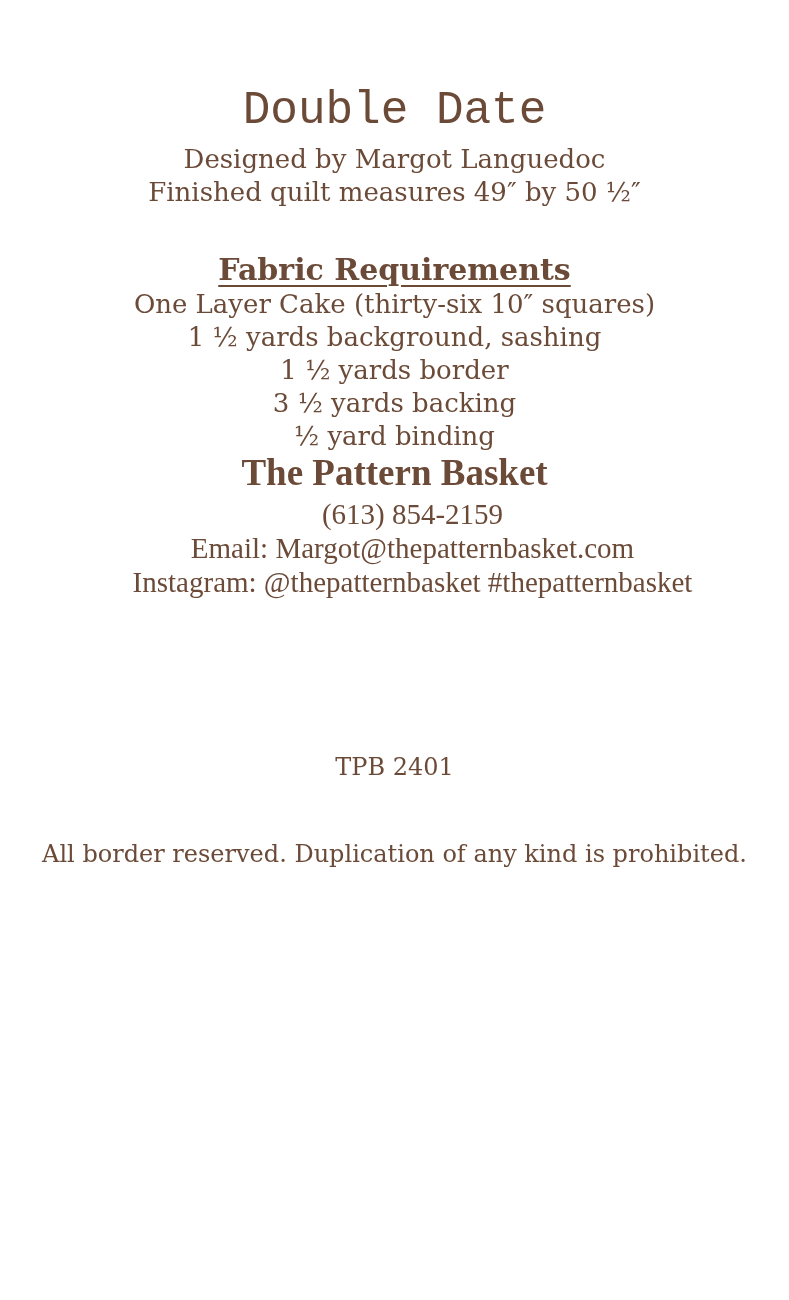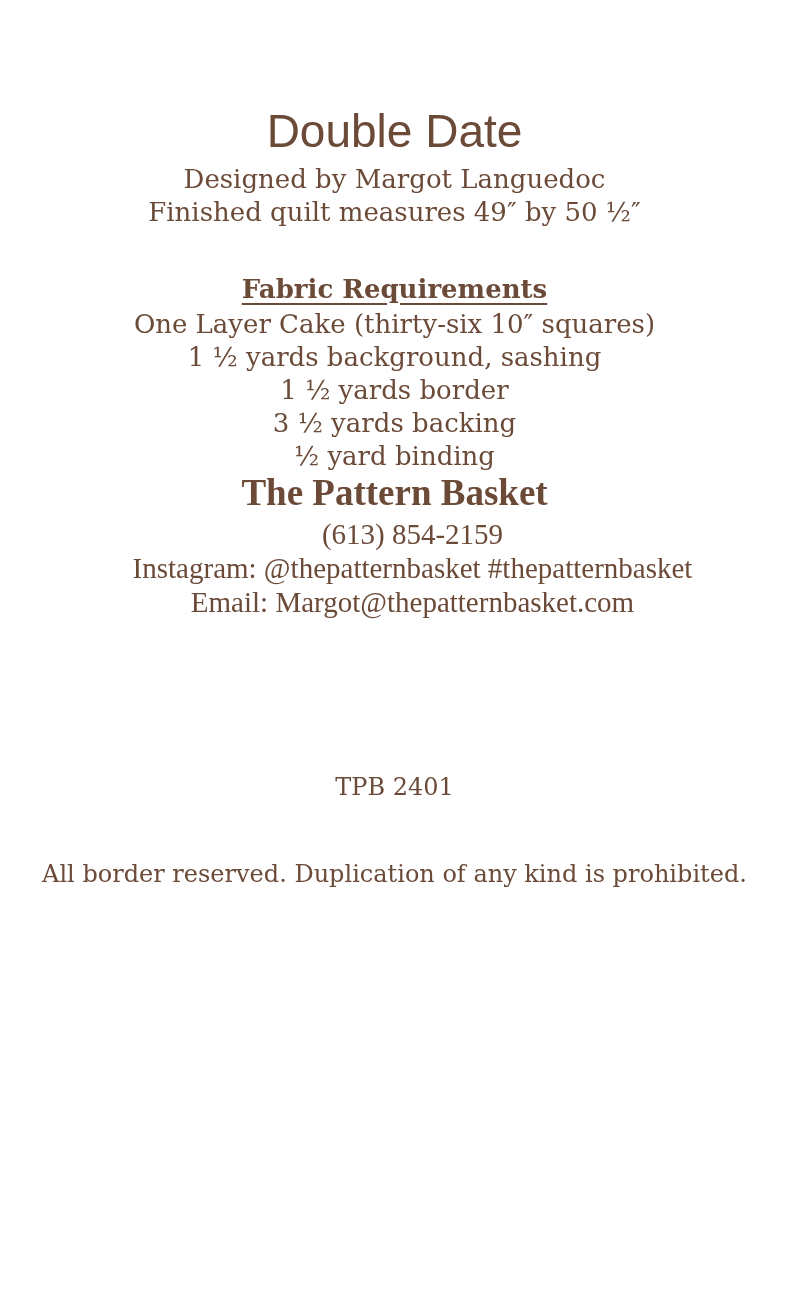--- a/index.html
+++ b/index.html
@@ -14,36 +14,37 @@
   }
   .page {
     width: 789px;
     height: 1300px;
     background: #ffffff;
     color: #6b4a38;
     text-align: center;
   }
   
   .title {
-    padding-top: 106px;
-    font-family: Liberation Sans, sans-serif;
+    padding-top: 72px;
+    font-family: Liberation Mono, monospace;
     font-size: 46px;
     line-height: 1.12;
     font-weight: 400;
+    margin-top: 14px;
   }
   .subtitle {
     margin-top: 5px;
     font-family: "DejaVu Serif", serif;
     font-size: 26px;
     line-height: 33px;
   }
   .fabric-heading {
     margin-top: 44px;
     font-family: "DejaVu Serif", serif;
-    font-size: 26px;
+    font-size: 30px;
     line-height: 33px;
     font-weight: 700;
     text-decoration: underline;
     text-decoration-thickness: 2px;
     text-underline-offset: 5px;
   }
   .fabric-list {
     margin-top: 2px;
     font-family: "DejaVu Serif", serif;
     font-size: 26px;
@@ -91,22 +92,22 @@
     <div>1 ½ yards background, sashing</div>
     <div>1 ½ yards border</div>
     <div>3 ½ yards backing</div>
     <div>½ yard binding</div>
   </div>
 
   <div class="contact-company">The Pattern Basket</div>
 
   <div class="contact-lines">
     <div>(613) 854-2159</div>
+    <div>Email: Margot@thepatternbasket.com</div>
     <div>Instagram: @thepatternbasket #thepatternbasket</div>
-    <div>Email: Margot@thepatternbasket.com</div>
   </div>
 
   <div class="copyright">
     <div>TPB 2401</div>
     <div>All border reserved. Duplication of any kind is prohibited.</div>
   </div>
 
 </div>
 
 </body></html>

